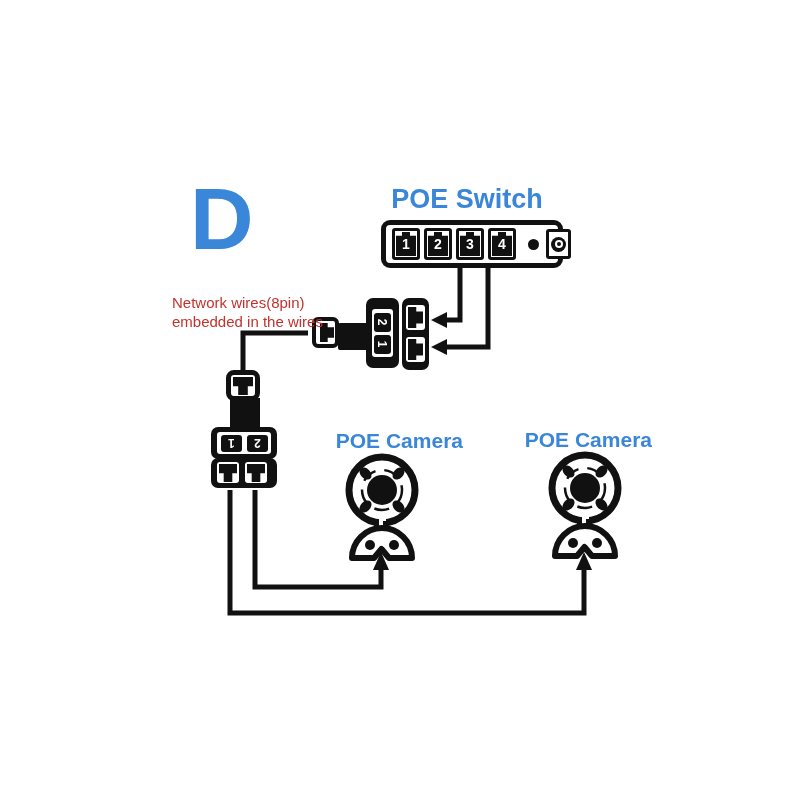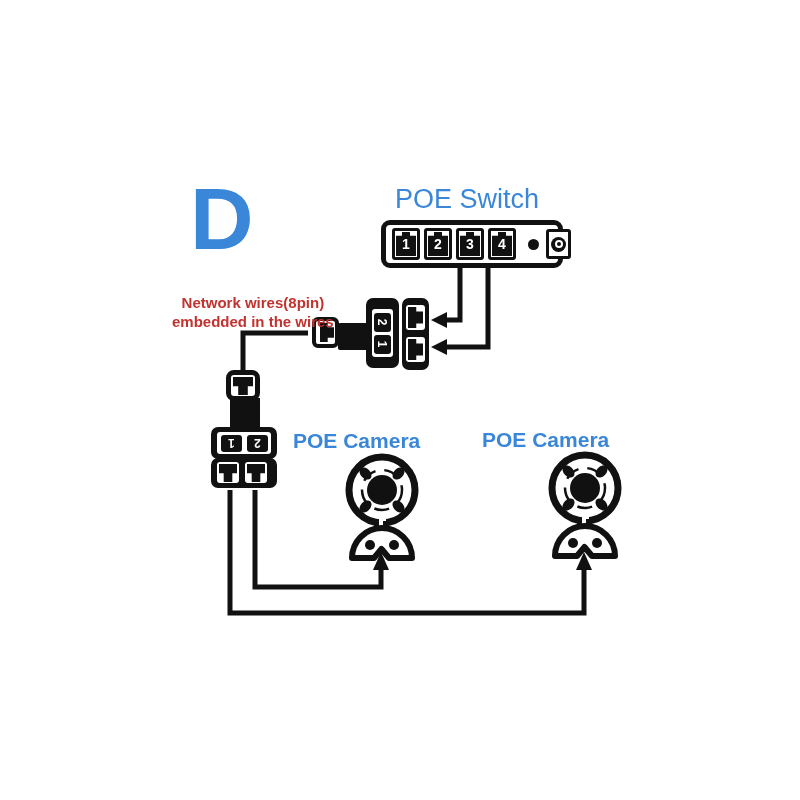--- a/index.html
+++ b/index.html
@@ -13,29 +13,29 @@
     font-family:"Liberation Sans",sans-serif;
   }
   .abs{position:absolute;}
   
   .variant-letter{
     left:190px;top:168px;font-size:88px;font-weight:bold;color:var(--accent);
     letter-spacing:-2px;
   }
   .switch-title{
     left:381px;top:184px;width:172px;text-align:center;
-    font-size:27px;font-weight:normal;color:var(--accent);
+    font-size:27px;font-weight:bold;color:var(--accent);
   }
   .camera-title{
-    width:170px;text-align:left;font-size:21px;font-weight:bold;color:var(--accent);
+    width:170px;text-align:right;font-size:21px;font-weight:bold;color:var(--accent);
   }
   .cam1-title{left:293px;top:429px;}
   .cam2-title{left:482px;top:428px;}
   .wall-note{
-    left:172px;top:293px;font-size:15px;line-height:19px;font-weight:bold;color:var(--red);text-align:center;
+    left:172px;top:293px;font-size:15px;line-height:19px;font-weight:normal;color:var(--red);
   }
   
   .switch-box{
     left:381px;top:220px;width:166px;height:38px;
     border:5px solid var(--ink);border-radius:9px;background:#fff;
     display:flex;align-items:center;padding-left:6px;
   }
   .port{
     position:relative;width:22px;height:26px;border:3px solid var(--ink);
     border-radius:3px;background:#fff;margin-right:4px;flex:none;

